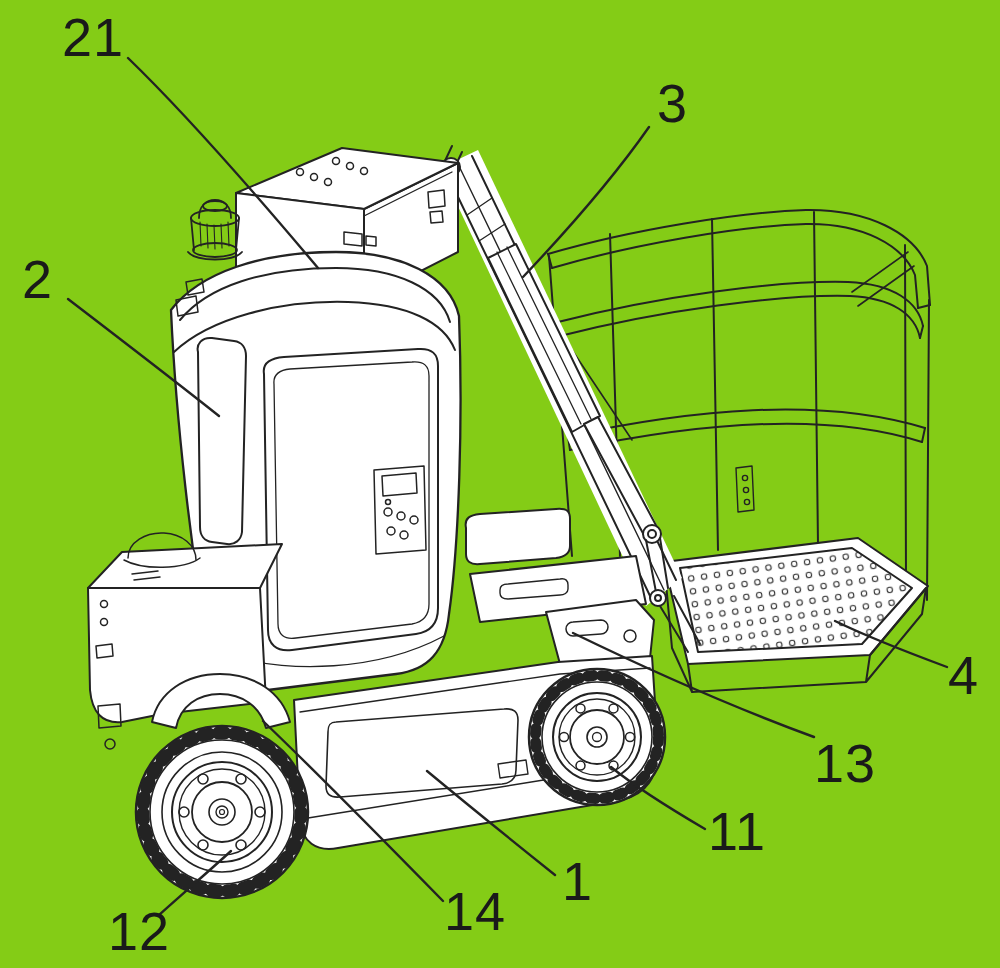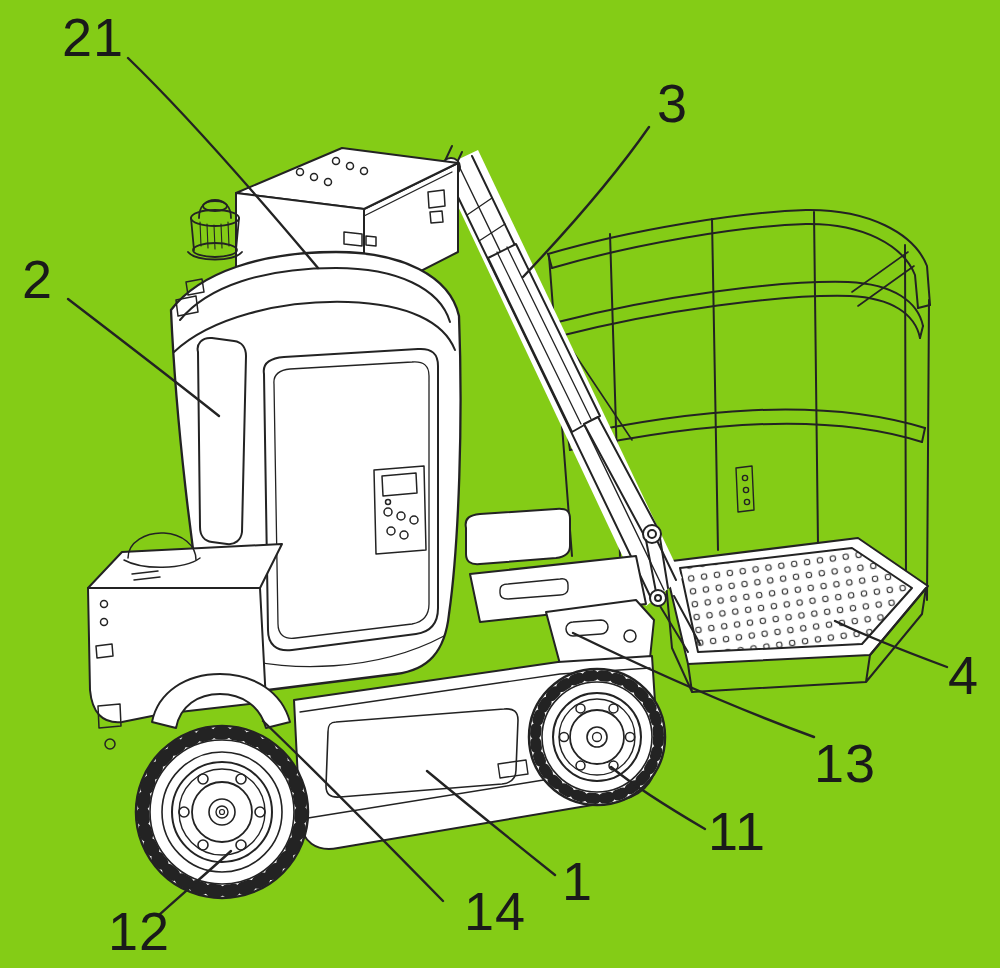--- a/index.html
+++ b/index.html
@@ -12,21 +12,21 @@
     position:absolute;font-size:54px;font-weight:400;color:#1a1a1a;
     line-height:1;letter-spacing:1px;user-select:none;
   }
   .c21{left:62px;top:10px;}
   .c3{left:657px;top:76px;}
   .c2{left:22px;top:252px;}
   .c4{left:948px;top:648px;}
   .c13{left:814px;top:736px;}
   .c11{left:708px;top:804px;}
   .c1{left:562px;top:854px;}
-  .c14{left:444px;top:884px;margin-left:20px;}
+  .c14{left:444px;top:884px;}
   .c12{left:92px;top:904px;margin-left:16px;}
 </style>
 </head>
 <body>
 
 <div class="canvas">
 
   <svg class="drawing" width="1000" height="968" viewBox="0 0 1000 968" xmlns="http://www.w3.org/2000/svg">
     <defs>
       <pattern id="perf" width="13" height="13" patternUnits="userSpaceOnUse" patternTransform="rotate(-8)">

